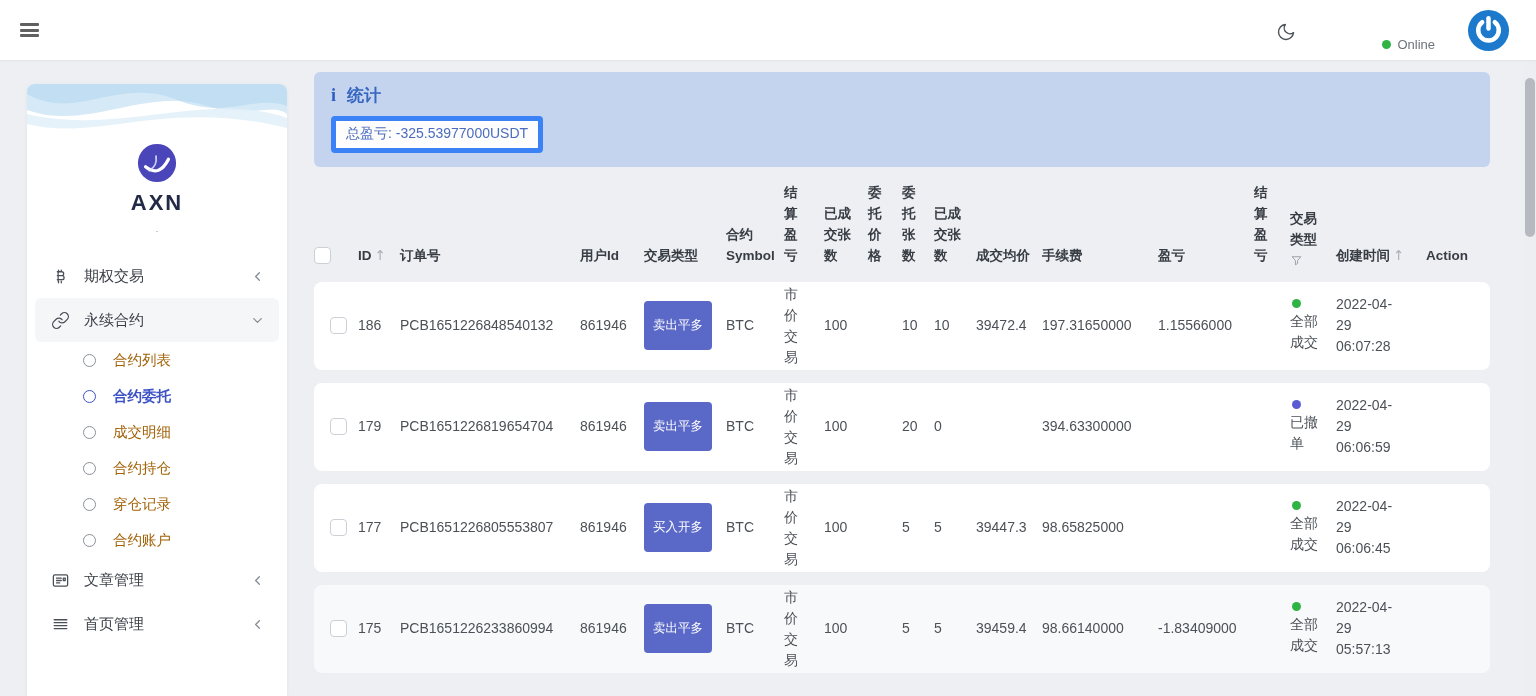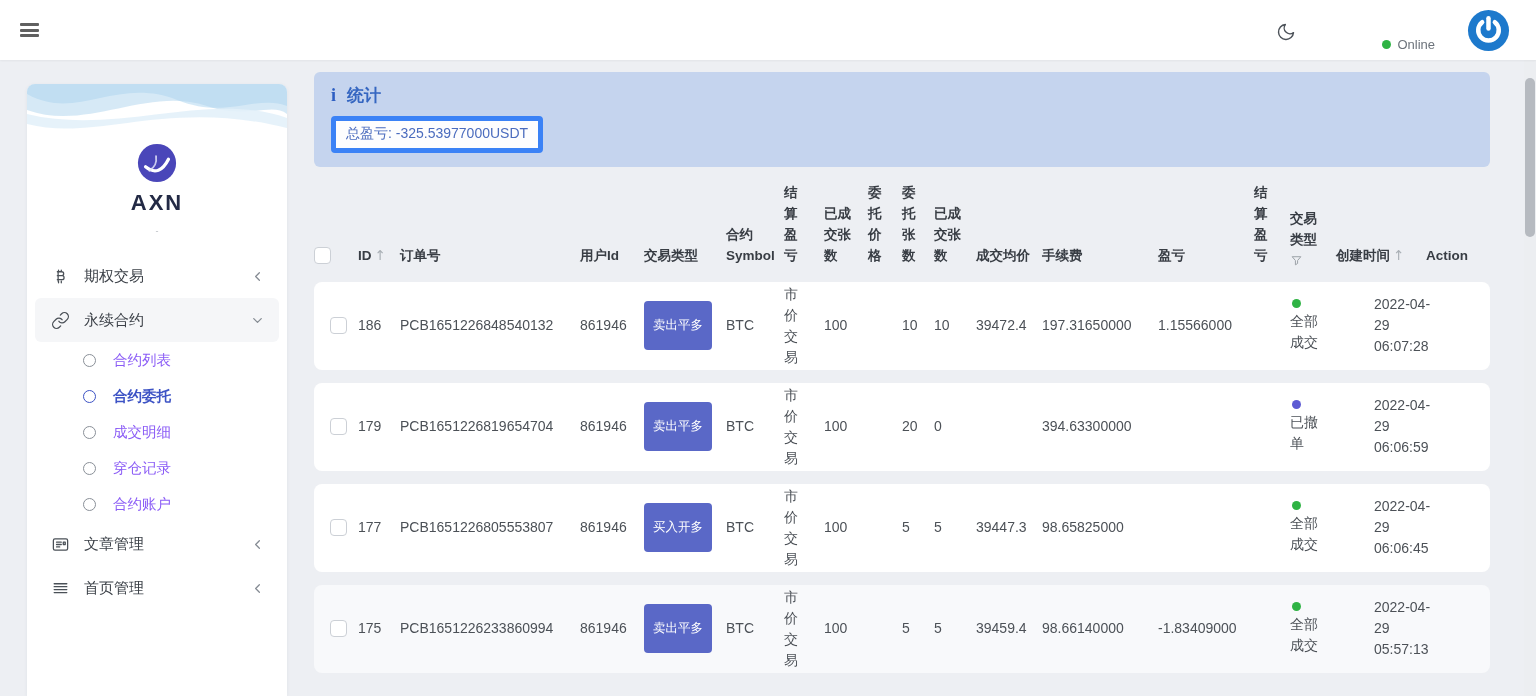--- a/index.html
+++ b/index.html
@@ -27,21 +27,21 @@
   .logo-text{font-size:22px;font-weight:bold;letter-spacing:2px;color:#232a45;margin-top:2px;}
   .logo-sub{font-size:9px;color:#b9bdc3;margin-top:10px;height:12px;}
   .nav{margin-top:16px;}
   .nav-item{height:44px;display:flex;align-items:center;gap:14px;padding:0 14px 0 16px;
     margin:0 8px;border-radius:6px;font-size:15px;color:#3c4148;cursor:pointer;}
   .nav-item.expanded{background:#f5f6f8;}
   .nav-item .nicon{width:19px;height:19px;flex:0 0 19px;color:#4a5057;}
   .nav-item .chev{margin-left:auto;color:#858b93;display:flex;}
   .sub{list-style:none;}
   .sub li{height:36px;display:flex;align-items:center;gap:17px;padding-left:56px;
-    font-size:14.5px;color:#8b5cf6;cursor:pointer;}
+    font-size:14.5px;color:#a16207;cursor:pointer;}
   .sub .circle{width:13px;height:13px;border:1.5px solid #8a9098;border-radius:50%;flex:0 0 13px;background:#fff;}
   .sub li.active{color:#3d53c5;font-weight:bold;}
   .sub li.active .circle{border-color:#3d53c5;}
   
   .main{position:absolute;left:314px;top:72px;width:1176px;}
   .stat-panel{background:#c5d4ee;border-radius:6px;padding:12px 17px 14px;}
   .stat-title{display:flex;align-items:center;font-size:17px;color:#3566c1;font-weight:bold;}
   .info-i{font-family:"Liberation Serif","DejaVu Serif",serif;font-weight:900;font-size:18px;
     color:#2d5ec2;margin-right:11px;}
   .stat-pill{display:inline-block;margin-top:9px;background:#fdfdfe;border:5px solid #3b82f6;
@@ -67,21 +67,21 @@
   td{background:#fff;height:88px;vertical-align:middle;padding:0 8px 0 0;font-size:14px;
     color:#4c5157;line-height:1.5;}
   td:first-child{border-radius:8px 0 0 8px;padding-left:16px;}
   td:last-child{border-radius:0 8px 8px 0;}
   tbody tr:nth-child(4) td{background:#f8f9fb;}
   .checkbox{width:17px;height:17px;border:1.5px solid #ccd0d6;border-radius:4px;background:#fff;cursor:pointer;}
   .badge{display:inline-block;color:#fff;font-size:12.5px;padding:15px 9px;border-radius:4px;}
   td.td-v span{display:inline-block;width:1.1em;word-break:break-all;}
   .prog .pdot{display:block;width:9px;height:9px;border-radius:50%;margin:0 0 3px 2px;}
   .prog .ptext{display:inline-block;width:2.2em;}
-  .created-cell{display:inline-block;width:68px;margin-left:38px;}
+  .created-cell{display:inline-block;width:68px;}
   
   .scroll-track{position:absolute;top:0;right:0;width:12px;height:696px;background:#eceef1;}
   .scroll-thumb{position:absolute;top:78px;left:1px;width:10px;height:159px;background:#b6bac0;
     border-radius:5px;cursor:pointer;}
 </style>
 </head>
 <body>
 
 <header class="topbar">
   <div class="hamburger">
@@ -154,20 +154,24 @@
         <li class="active">
           <span class="circle"></span>
           <span>合约委托</span>
         </li>
         <li class="">
           <span class="circle"></span>
           <span>成交明细</span>
         </li>
         <li class="">
           <span class="circle"></span>
+          <span>合约持仓</span>
+        </li>
+        <li class="">
+          <span class="circle"></span>
           <span>穿仓记录</span>
         </li>
         <li class="">
           <span class="circle"></span>
           <span>合约账户</span>
         </li>
       </ul>
       <div class="nav-item">
         <span class="nicon"><svg width="19" height="19" viewBox="0 0 24 24" fill="none" stroke="currentColor" stroke-width="1.6" stroke-linecap="round" stroke-linejoin="round">
             <rect x="3" y="5" width="18" height="14" rx="2"></rect>

